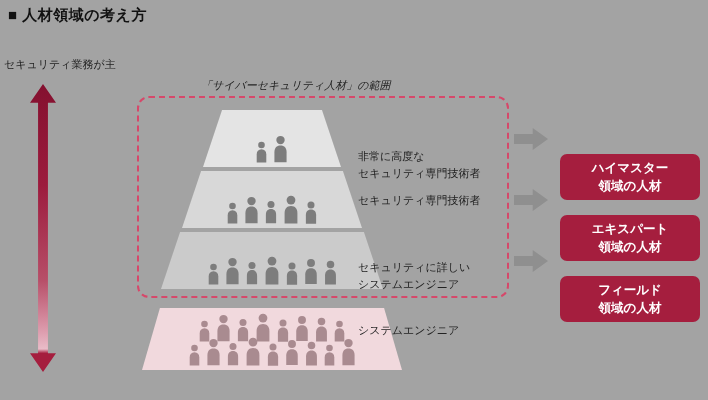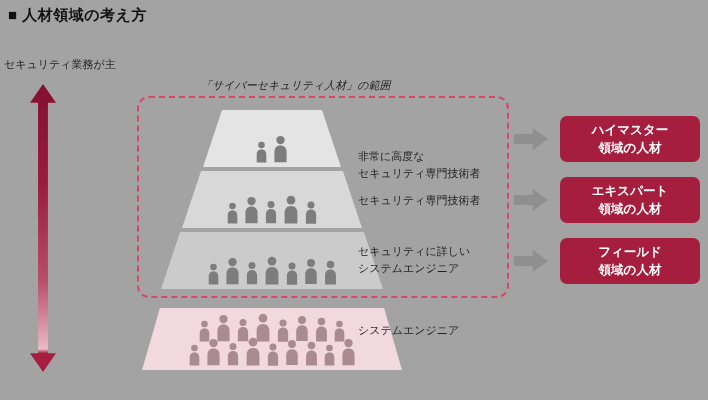--- a/index.html
+++ b/index.html
@@ -28,30 +28,30 @@
   .layer3 { left:161px; top:232px; width:222px; height:57px; clip-path:polygon(8.6% 0,91.4% 0,100% 100%,0 100%); }
   .layer4 { left:142px; top:308px; width:260px; height:62px; clip-path:polygon(6.9% 0,93.1% 0,100% 100%,0 100%); }
 
   .people-row { display:flex; justify-content:center; align-items:flex-end; gap:2px; }
   .people-row + .people-row { margin-top:-5px; }
   .person { display:block; }
 
   .layer-label { position:absolute; left:358px; font-size:11px; color:#222222; line-height:1.5; white-space:nowrap; }
   .label-1 { top:120px;margin-top:28px; }
   .label-2 { top:192px; }
-  .label-3 { top:243px; }
+  .label-3 { top:260px;font-family:Liberation Mono, monospace; }
   .label-4 { top:322px; }
 
   .flow-arrow { position:absolute; left:514px; width:34px; height:22px; background:#8f8f8f;
     clip-path:polygon(0 27%,55% 27%,55% 0,100% 50%,55% 100%,55% 73%,0 73%); }
   .a1 { top:128px; } .a2 { top:189px; } .a3 { top:250px; }
 
   .target-box { position:absolute; left:560px; width:140px; height:46px; background:#a51e3e; border-radius:7px;
     color:#ffffff; font-size:12.5px; font-weight:bold; text-align:center; line-height:1.45;
-    display:flex; flex-direction:column; justify-content:center; align-items:center; }
+    display:flex; flex-direction:column; justify-content:center; align-items:center;margin-top:38px; }
   .t1 { top:116px; } .t2 { top:177px; } .t3 { top:238px; }
 </style>
 </head>
 <body>
 
 <div id="stage">
 
   <div class="page-title">■ 人材領域の考え方</div>
 
   <div class="axis-label top">セキュリティ業務が主</div>

